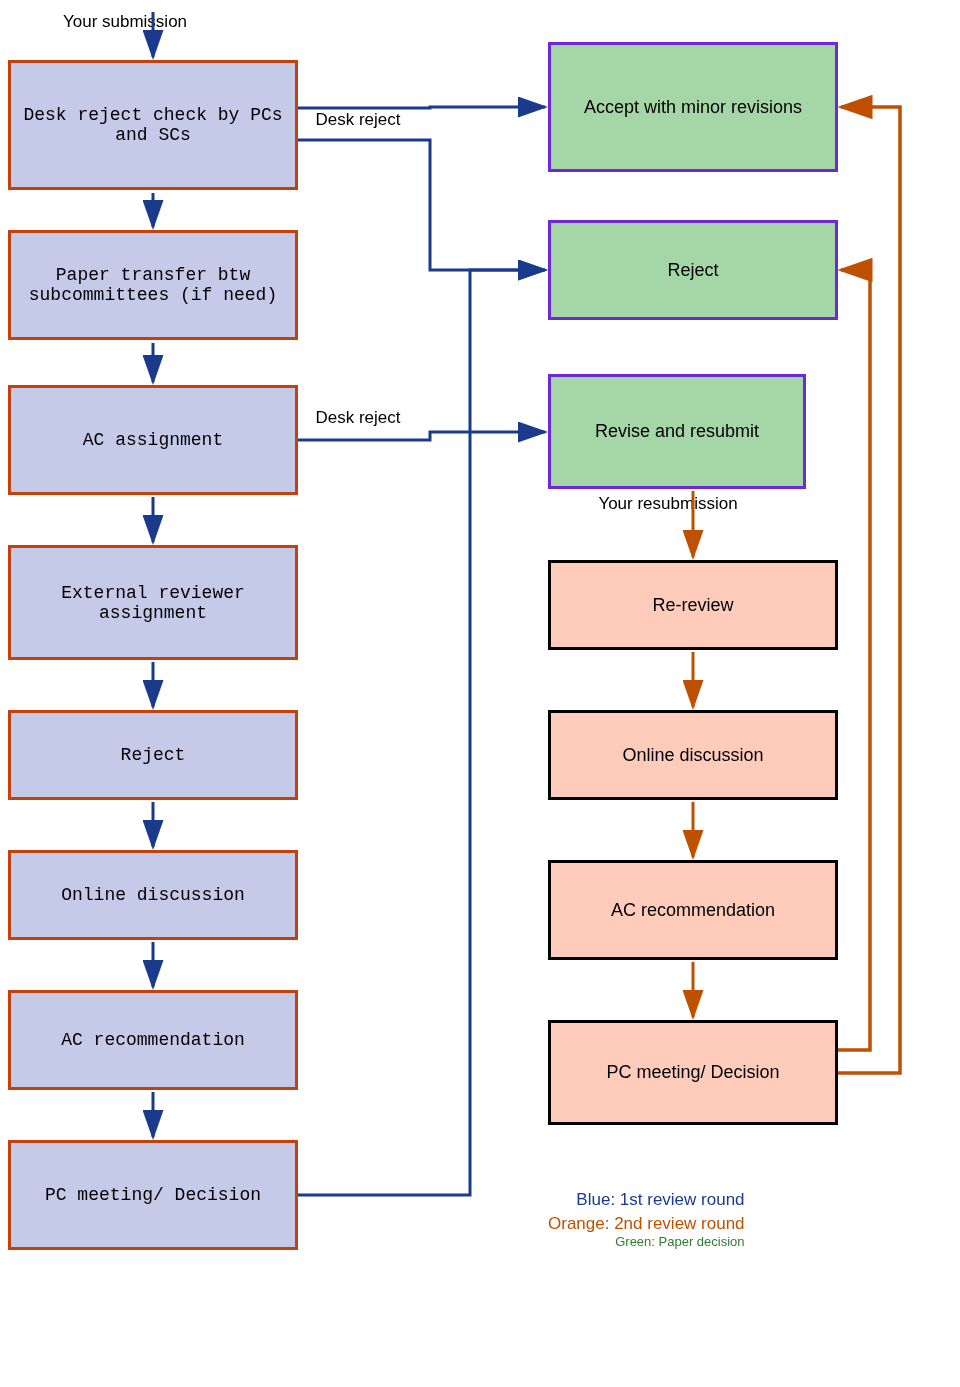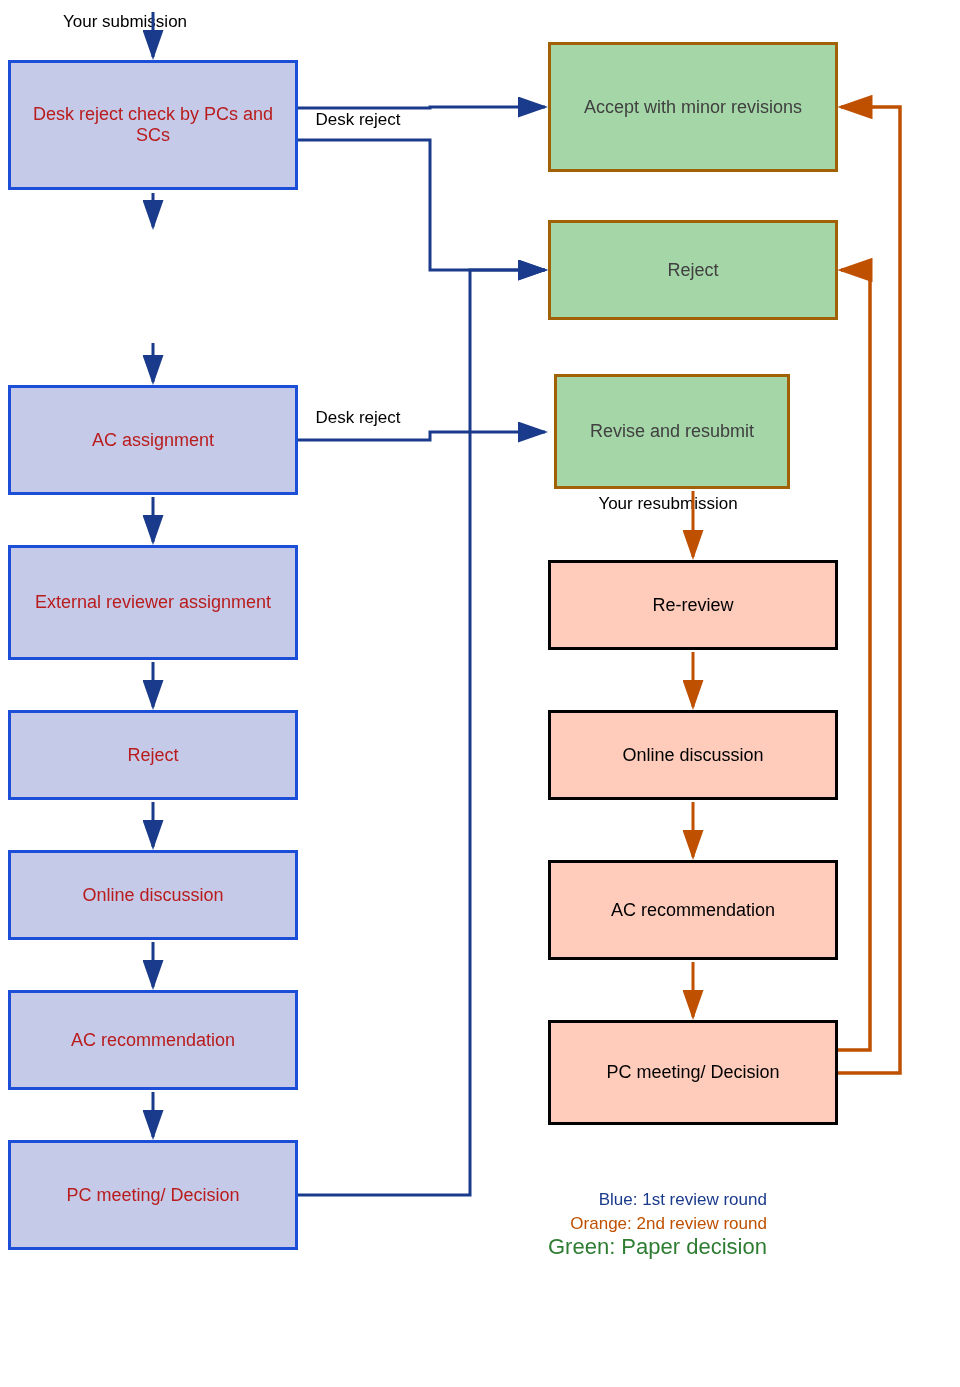--- a/index.html
+++ b/index.html
@@ -21,27 +21,28 @@
       display: flex;
       align-items: center;
       justify-content: center;
       text-align: center;
       font-size: 18px;
       font-weight: normal;
       padding: 8px;
     }
     .box-blue {
       background-color: #c5cae9;
-      border: 3px solid #1d4ed8;
-      color: #b91c1c;
+      border: 3px solid #c2410c;
+      color: #000000;
+      font-family: Liberation Mono, monospace;
     }
     .box-green {
       background-color: #a5d6a7;
-      border: 3px solid #a16207;
-      color: #404040;
+      border: 3px solid #6d28d9;
+      color: #000000;
     }
     .box-orange {
       background-color: #ffccbc;
       border: 3px solid #000000;
       color: #000;
     }
     .label-text {
       position: absolute;
       font-size: 17px;
       font-weight: normal;
@@ -58,57 +59,58 @@
   </style>
 </head>
 <body>
 
 <div class="diagram-container">
 
   <div class="label-text" style="left:25px; top:12px; width:200px;">Your submission</div>
 
   <div class="box box-blue" style="left:8px; top:60px; width:290px; height:130px;">Desk reject check by PCs and SCs</div>
 
+  <div class="box box-blue" style="left:8px; top:230px; width:290px; height:110px;">Paper transfer btw subcommittees (if need)</div>
 
   <div class="box box-blue" style="left:8px; top:385px; width:290px; height:110px;">AC assignment</div>
 
   <div class="box box-blue" style="left:8px; top:545px; width:290px; height:115px;">External reviewer assignment</div>
 
   <div class="box box-blue" style="left:8px; top:710px; width:290px; height:90px;">Reject</div>
 
   <div class="box box-blue" style="left:8px; top:850px; width:290px; height:90px;">Online discussion</div>
 
   <div class="box box-blue" style="left:8px; top:990px; width:290px; height:100px;">AC recommendation</div>
 
   <div class="box box-blue" style="left:8px; top:1140px; width:290px; height:110px;">PC meeting/ Decision</div>
 
   <div class="box box-green" style="left:548px; top:42px; width:290px; height:130px;">Accept with minor revisions</div>
 
   <div class="box box-green" style="left:548px; top:220px; width:290px; height:100px;">Reject</div>
 
-  <div class="box box-green" style="left:548px; top:374px; width:236px; height:115px;margin-left:6px;">Revise and resubmit</div>
+  <div class="box box-green" style="left:548px; top:374px; width:258px; height:115px;">Revise and resubmit</div>
 
   <div class="box box-orange" style="left:548px; top:560px; width:290px; height:90px;">Re-review</div>
 
   <div class="box box-orange" style="left:548px; top:710px; width:290px; height:90px;">Online discussion</div>
 
   <div class="box box-orange" style="left:548px; top:860px; width:290px; height:100px;">AC recommendation</div>
 
   <div class="box box-orange" style="left:548px; top:1020px; width:290px; height:105px;">PC meeting/ Decision</div>
 
   <div class="label-text" style="left:308px; top:110px; width:100px;">Desk reject</div>
 
   <div class="label-text" style="left:308px; top:408px; width:100px;">Desk reject</div>
 
   <div class="label-text" style="left:598px; top:494px; width:140px;">Your resubmission</div>
 
   <div style="position:absolute; left:548px; top:1190px;text-align:right;">
     <div style="font-size:17px; color:#1a3a8c; margin-bottom:4px;">Blue: 1st review round</div>
     <div style="font-size:17px; color:#bf5000; margin-bottom:0;">Orange: 2nd review round</div>
-    <div style="font-size:22px; color:#2e7d32;">Green: Paper decision</div>
+    <div style="font-size:13px; color:#2e7d32;">Green: Paper decision</div>
   </div>
 
   <svg class="arrows">
     <defs>
       <marker id="arrow-blue" markerWidth="10" markerHeight="7" refX="9" refY="3.5" orient="auto">
         <polygon points="0 0, 10 3.5, 0 7" fill="#1a3a8c"></polygon>
       </marker>
       <marker id="arrow-orange" markerWidth="10" markerHeight="7" refX="9" refY="3.5" orient="auto">
         <polygon points="0 0, 10 3.5, 0 7" fill="#bf5000"></polygon>
       </marker>

